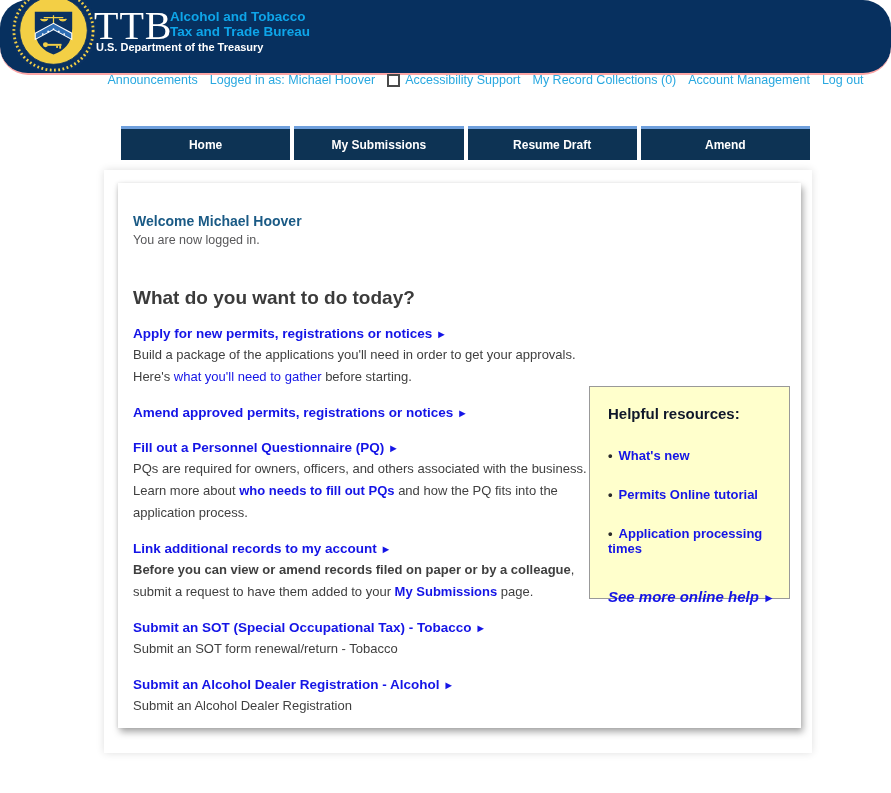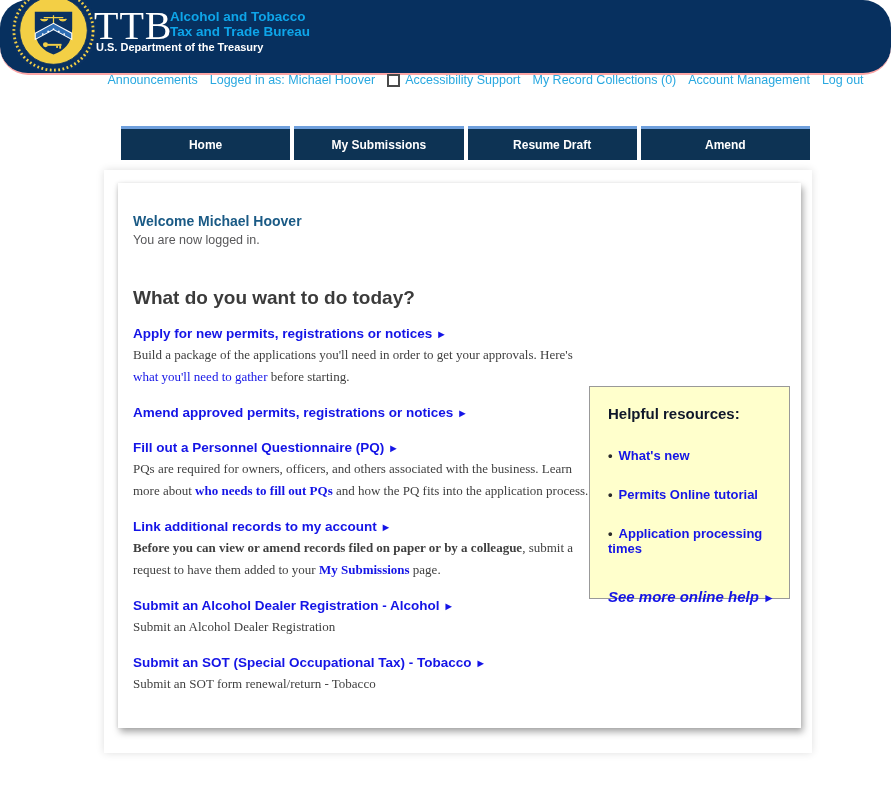--- a/index.html
+++ b/index.html
@@ -91,21 +91,21 @@
     font-size: 19px; font-weight: bold; color: #3b3b3b;
     margin-top: 40px; margin-bottom: 8px;
   }
   .section { margin-top: 15px; }
   .section-title {
     font-size: 13.5px; font-weight: bold; color: #1414e6;
     text-decoration: none; cursor: pointer; display: inline-block;
     margin-bottom: 3px;
   }
   .section-title .arrow { font-size: 11px; }
-  .section-desc { font-size: 13px; line-height: 22px; color: #3f3f3f; font-family: Liberation Serif, serif; }
+  .section-desc { font-size: 13px; line-height: 22px; color: #3f3f3f; }
   .inline-link { color: #1414e6; text-decoration: none; cursor: pointer; }
   .bold { font-weight: bold; }
   
   .resources-box {
     position: absolute; top: 203px; left: 471px; width: 201px; height: 213px;
     background: #ffffcc; border: 1px solid #999999;
     padding: 18px 14px 0 18px;
   }
   .resources-title { font-size: 15px; font-weight: bold; color: #0f172a; margin-bottom: 26px; }
   .resources-item { font-size: 13px; font-weight: bold; margin-bottom: 24px; }
@@ -222,32 +222,32 @@
           <span>Link additional records to my account</span>
           <span class="arrow">►</span>
         </a>
         <div class="section-desc">
           <span class="bold">Before you can view or amend records filed on paper or by a colleague</span><span>, submit a request to have them added to your </span><a class="inline-link bold">My Submissions</a><span> page.</span>
         </div>
       </div>
 
       <div class="section">
         <a class="section-title">
+          <span>Submit an SOT (Special Occupational Tax) - Tobacco</span>
+          <span class="arrow">►</span>
+        </a>
+        <div class="section-desc">Submit an SOT form renewal/return - Tobacco</div>
+      </div>
+
+      <div class="section">
+        <a class="section-title">
           <span>Submit an Alcohol Dealer Registration - Alcohol</span>
           <span class="arrow">►</span>
         </a>
         <div class="section-desc">Submit an Alcohol Dealer Registration</div>
-      </div>
-
-      <div class="section">
-        <a class="section-title">
-          <span>Submit an SOT (Special Occupational Tax) - Tobacco</span>
-          <span class="arrow">►</span>
-        </a>
-        <div class="section-desc">Submit an SOT form renewal/return - Tobacco</div>
       </div>
     </div>
 
     <div class="resources-box">
       <div class="resources-title">Helpful resources:</div>
       <div class="resources-item">
         <span class="bullet">•</span><a>What's new</a>
       </div>
       <div class="resources-item">
         <span class="bullet">•</span><a>Permits Online tutorial</a>

